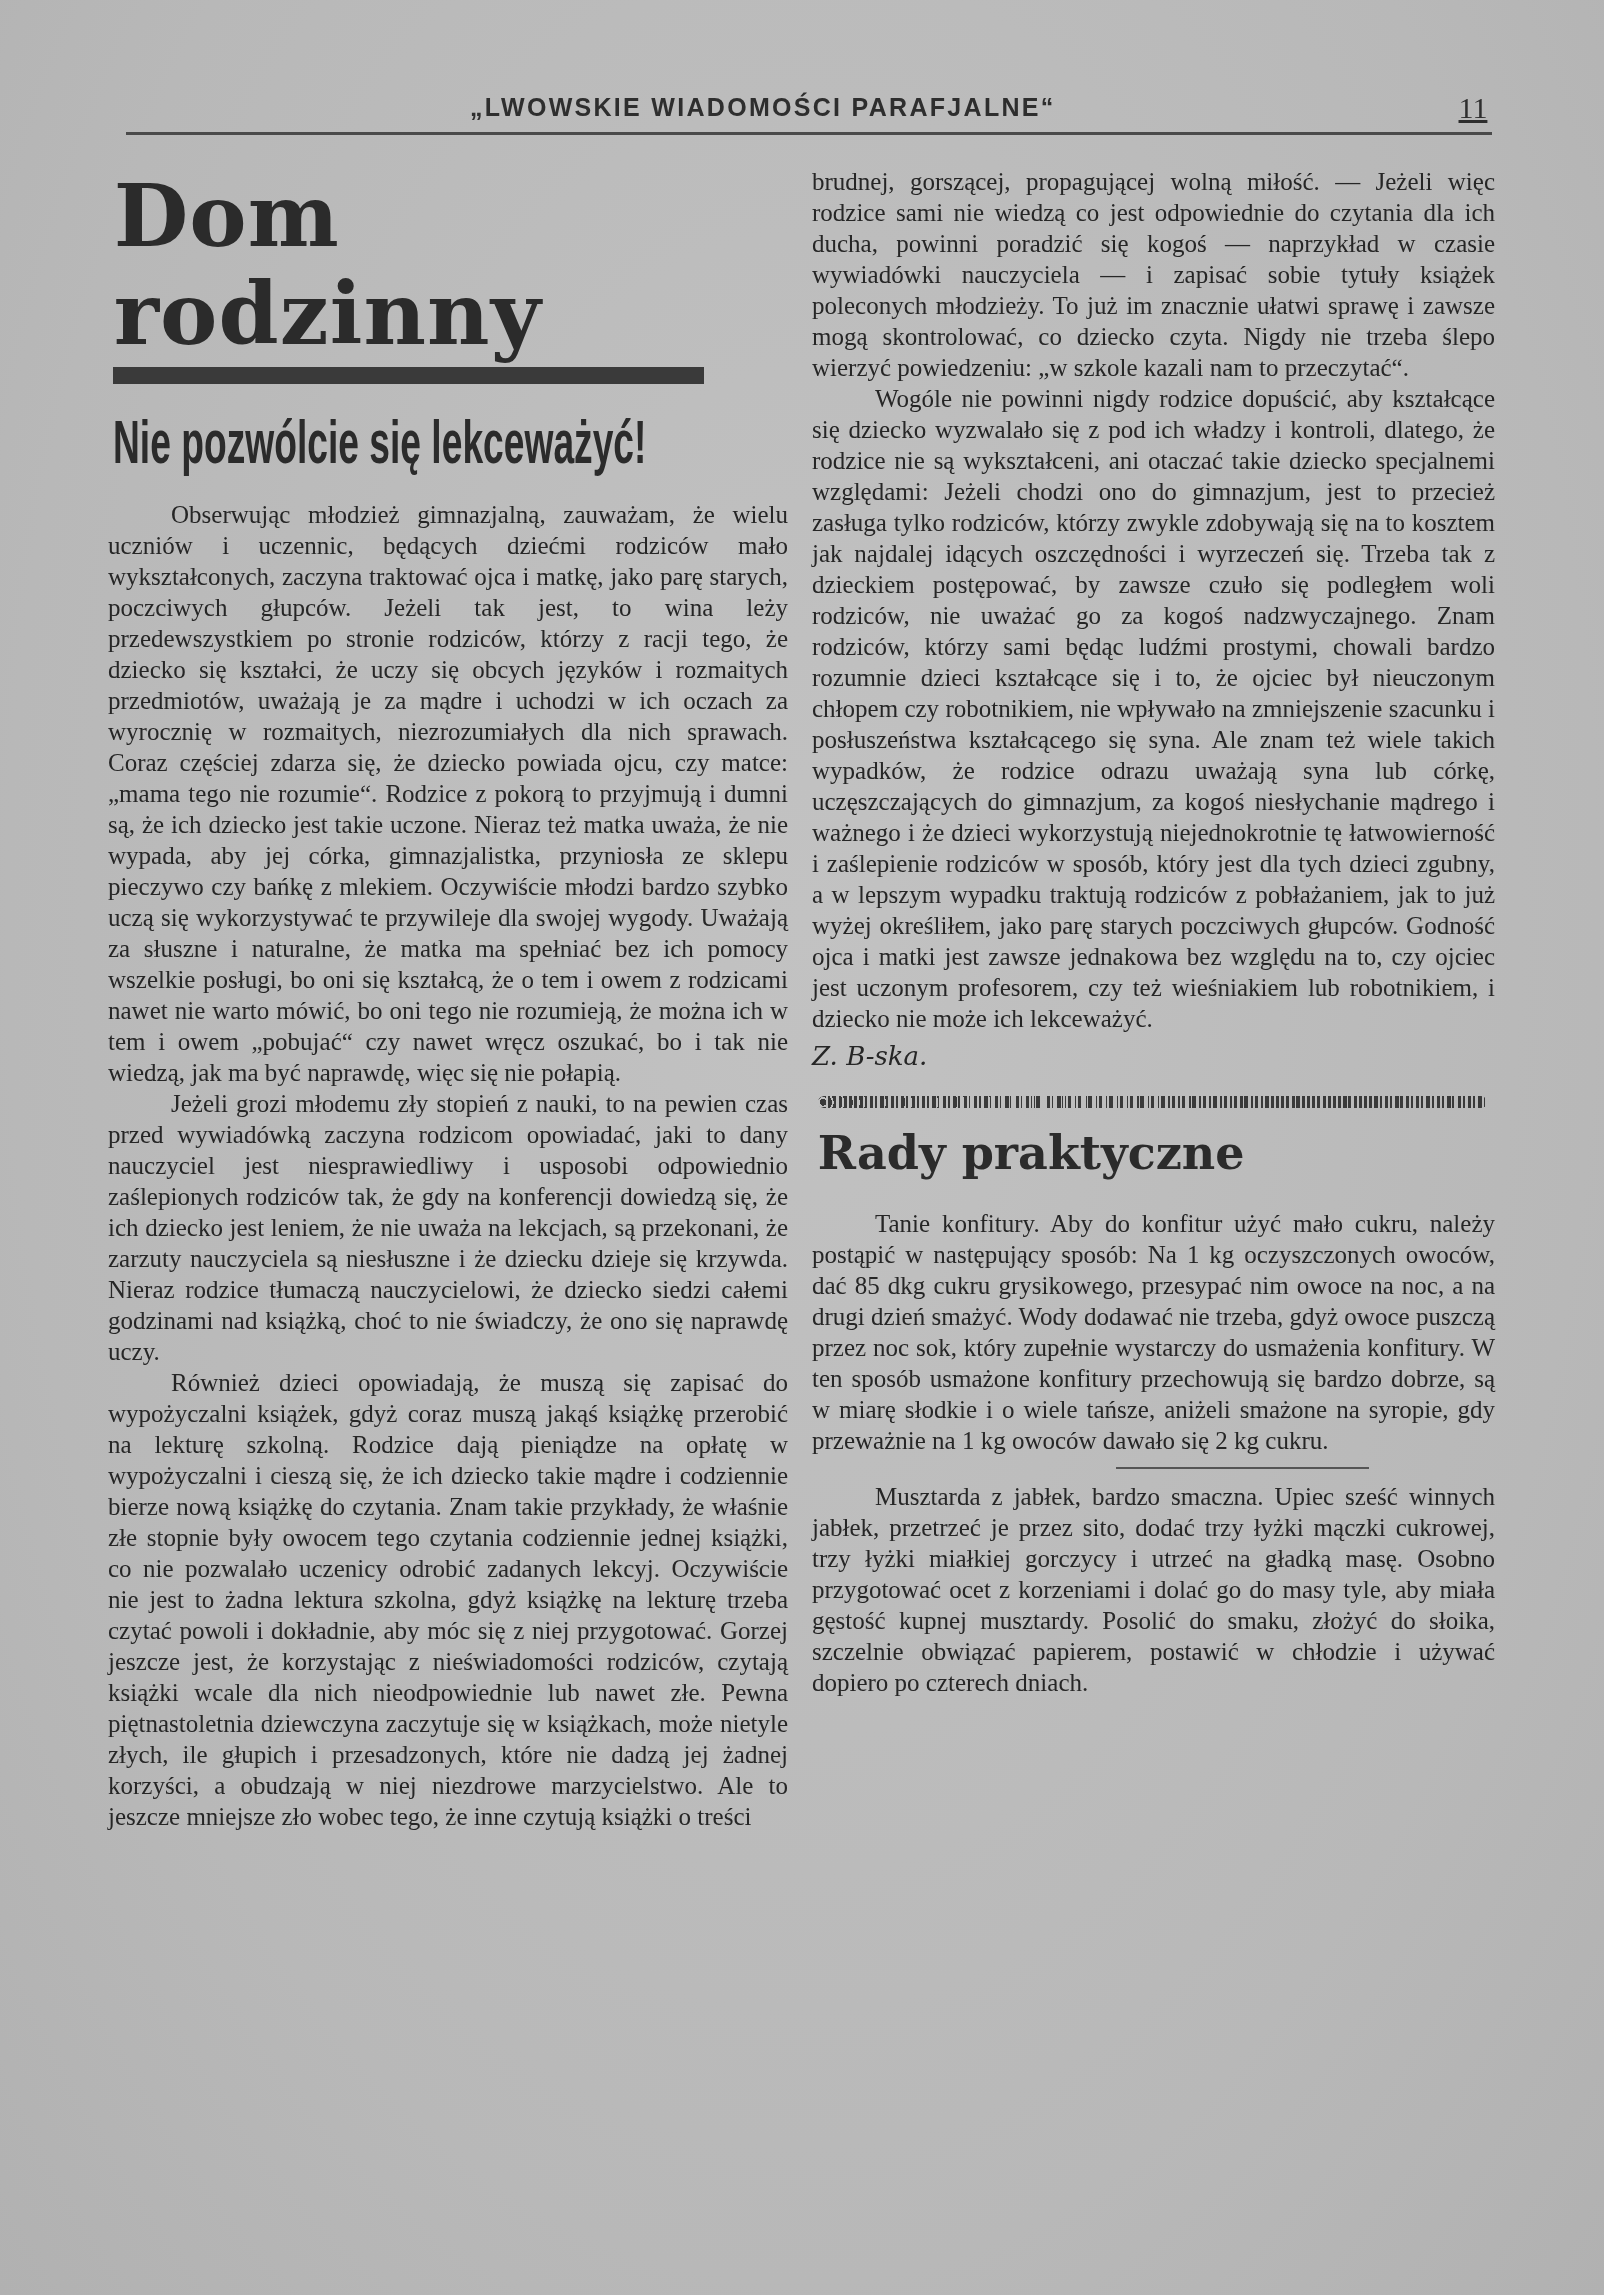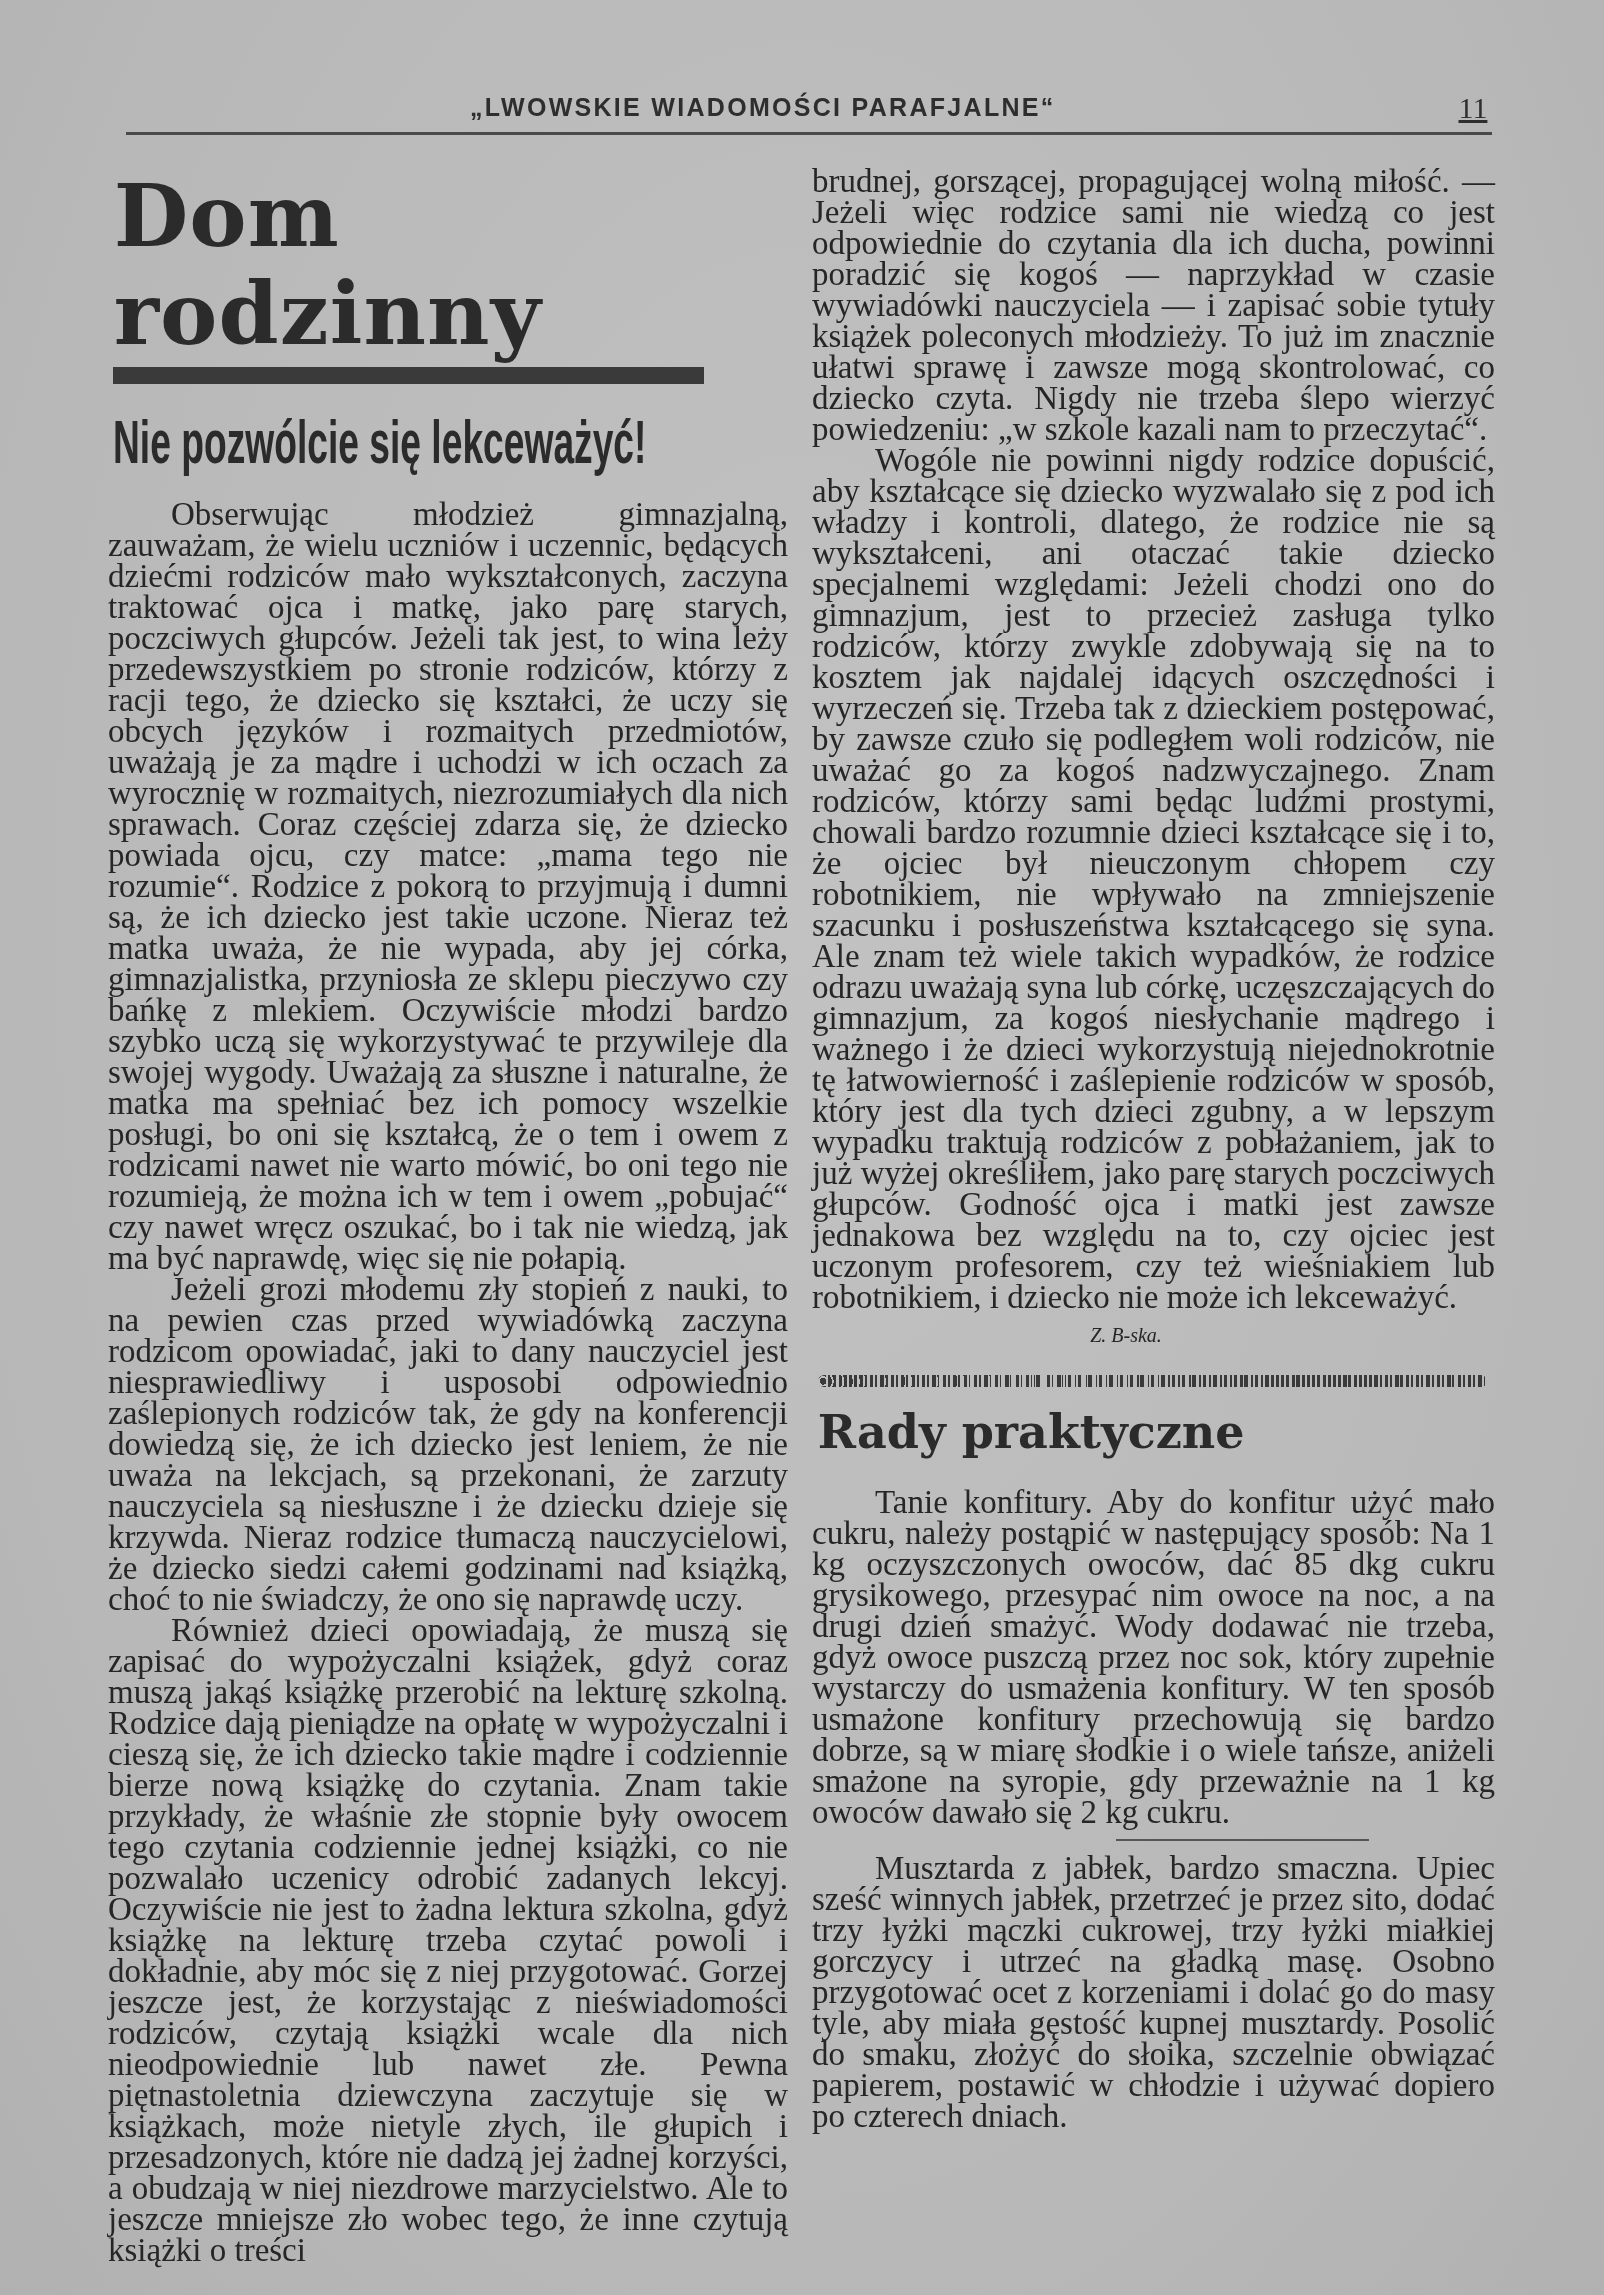--- a/index.html
+++ b/index.html
@@ -46,30 +46,30 @@
     width: 591px; height: 17px; background: #3a3a3a; margin: 4.6px 0 23px 4.6px;
   }
   .subtitle {
     font-family: "Liberation Sans", sans-serif; font-weight: bold;
     font-size: 62px; line-height: 69px; margin: 0 0 23px 4.6px;
     transform: scaleX(0.6); transform-origin: left center;
     white-space: nowrap; color: #2b2b2b;
   }
   .body-text {
     font-family: "Liberation Serif", serif;
-    font-size: 33px; line-height: 31px;
+    font-size: 25px; line-height: 31px;
     text-align: justify; margin: 0;
     hyphens: manual;
   }
   .body-text p { margin: 0; text-indent: 0; }
   .body-text p.indent { text-indent: 63px; }
 
   .signature {
-    text-align: center; font-style: italic; font-size: 20px;
-    line-height: 34px; margin: 4.6px 55px 0 0; font-family: Liberation Serif, serif;
+    text-align: left; font-style: italic; font-size: 26px;
+    line-height: 34px; margin: 4.6px 55px 0 0;
   }
   .ornament {
     margin: 23px 0 14.3px 5.7px; width: 669px; height: 12.6px;
     background:
       repeating-linear-gradient(90deg, #3a3a3a 0 8px, transparent 8px 10.3px);
     border-radius: 5.7px;
     -webkit-mask: repeating-radial-gradient(circle at 5.2px 6.3px, #000 0 3.4px, transparent 3.4px 5.2px);
   }
   .section-title {
     font-family: "DejaVu Serif", serif; font-weight: bold;

